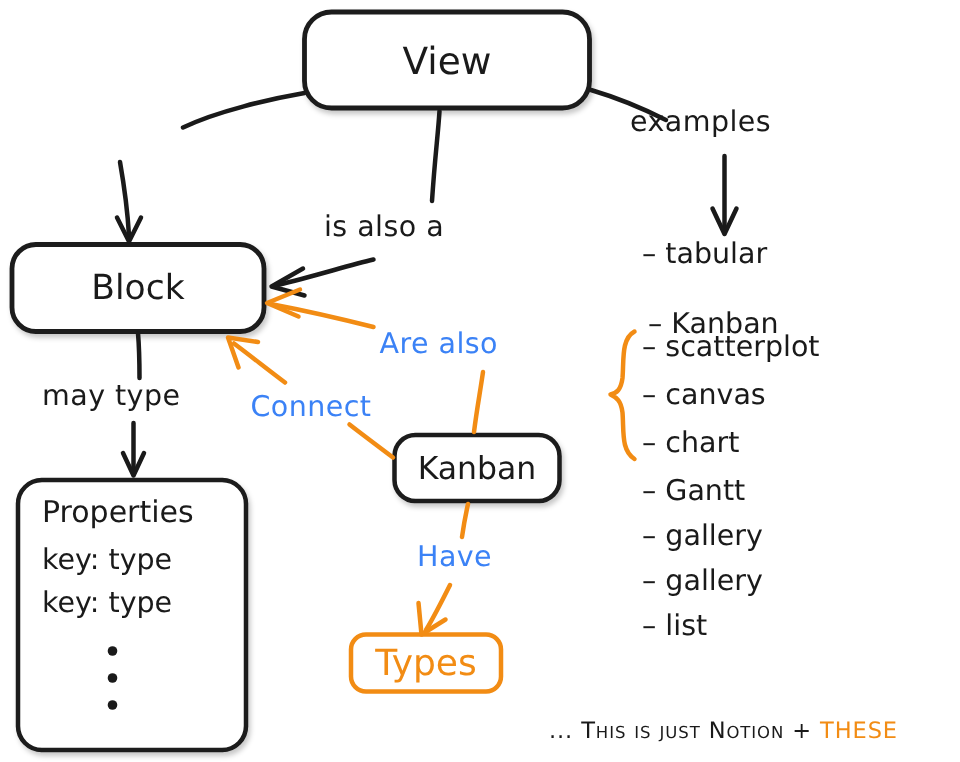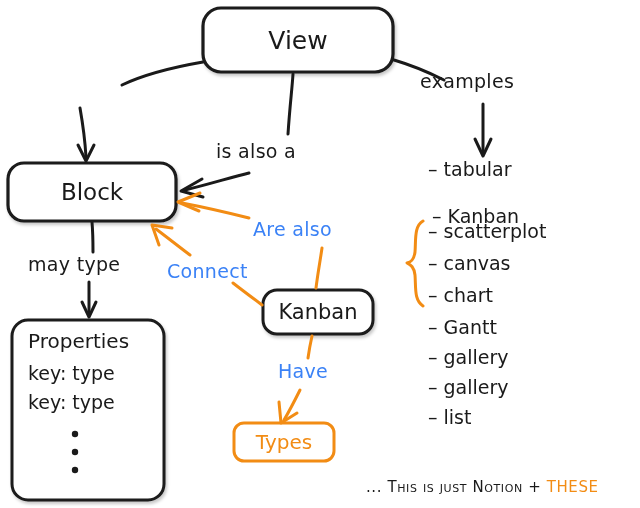--- a/index.html
+++ b/index.html
@@ -172,21 +172,21 @@
       <circle cx="75" cy="470" r="3.2" fill="#1a1a1a"></circle>
     </g>
   </svg>
 
   <div class="node-label" style="left:203px; top:8px; width:190px; height:64px; font-size:25px;">View</div>
 
   <div class="node-label" style="left:8px; top:163px; width:168px; height:58px; font-size:23px;">Block</div>
 
   <div class="node-label" style="left:263px; top:290px; width:110px; height:44px; font-size:21px;">Kanban</div>
 
-  <div class="node-label" style="left:234px; top:423px; width:100px; height:38px; font-size:20px; color:#F28C14;">Types</div>
+  <div class="node-label" style="left:234px; top:423px; width:100px; height:38px; font-size:24px; color:#F28C14;">Types</div>
 
   <div class="prop-line" style="left:28px; top:329px; font-size:20px;">Properties</div>
   <div class="prop-line" style="left:28px; top:362px;">key: type</div>
   <div class="prop-line" style="left:28px; top:391px;">key: type</div>
 
 
   <div class="hand-text edge-label" style="left:216px; top:142px;">is also a</div>
 
   <div class="hand-text edge-label" style="left:420px; top:72px;">examples</div>
 

